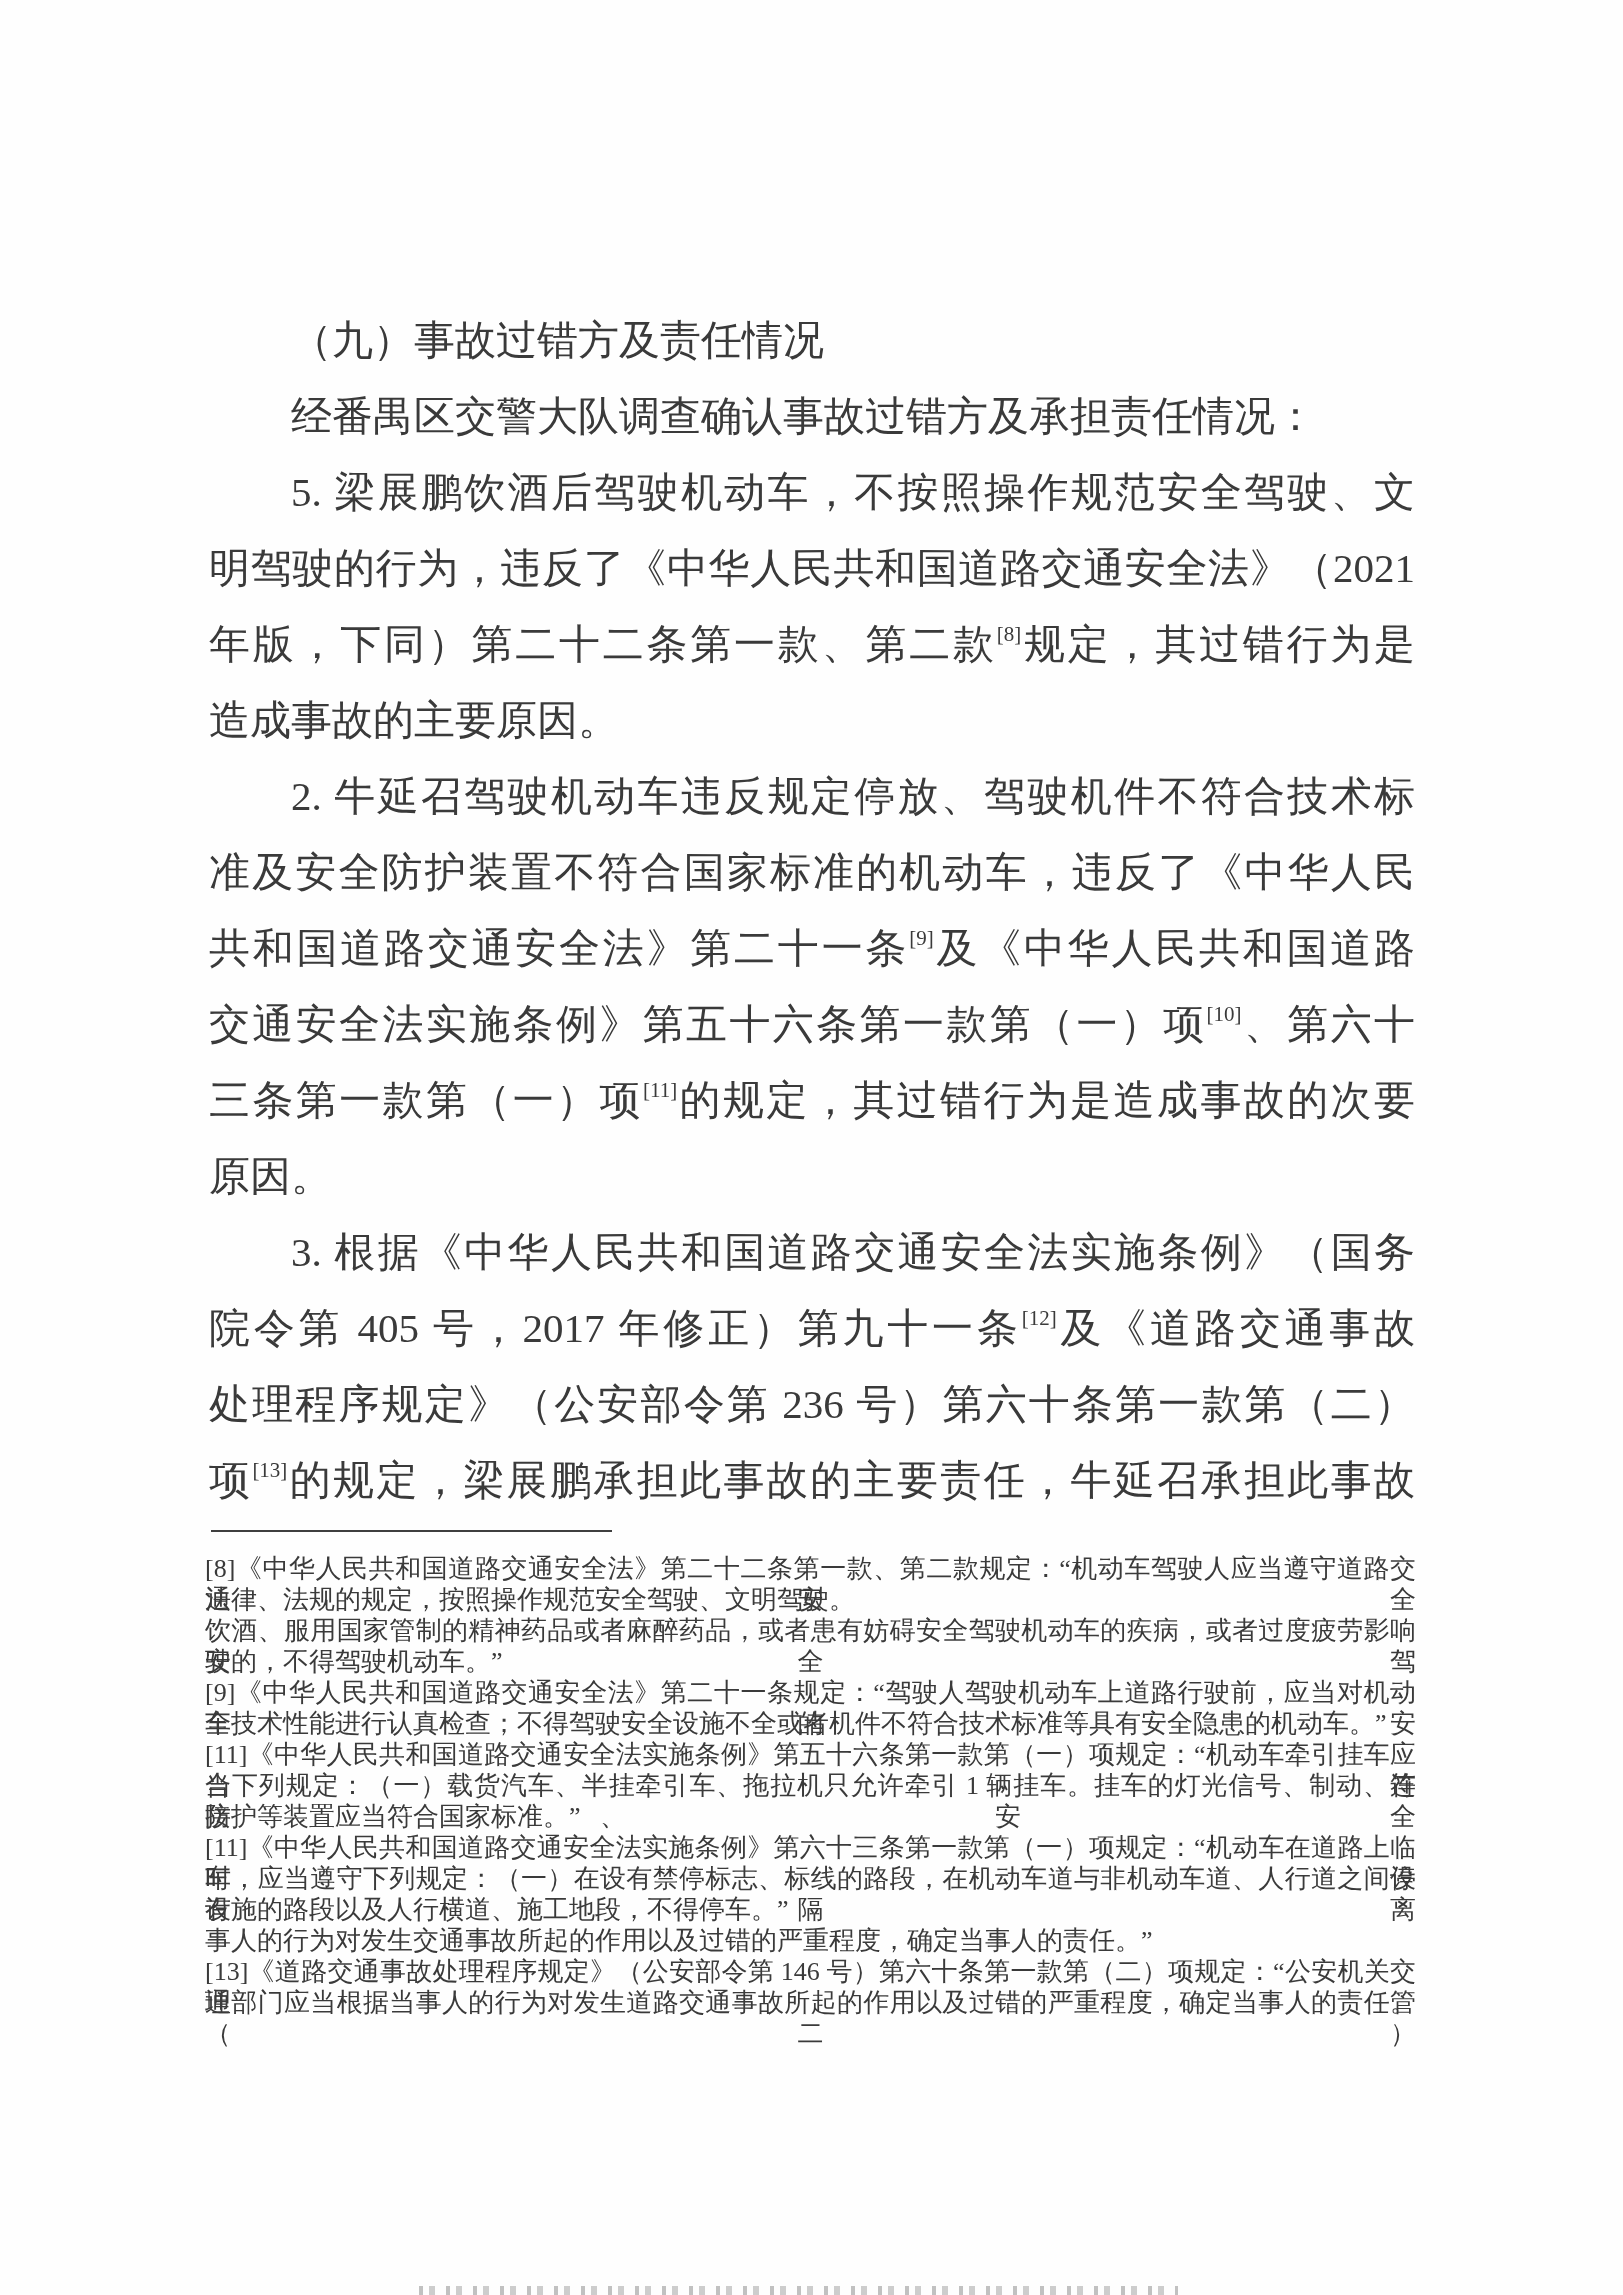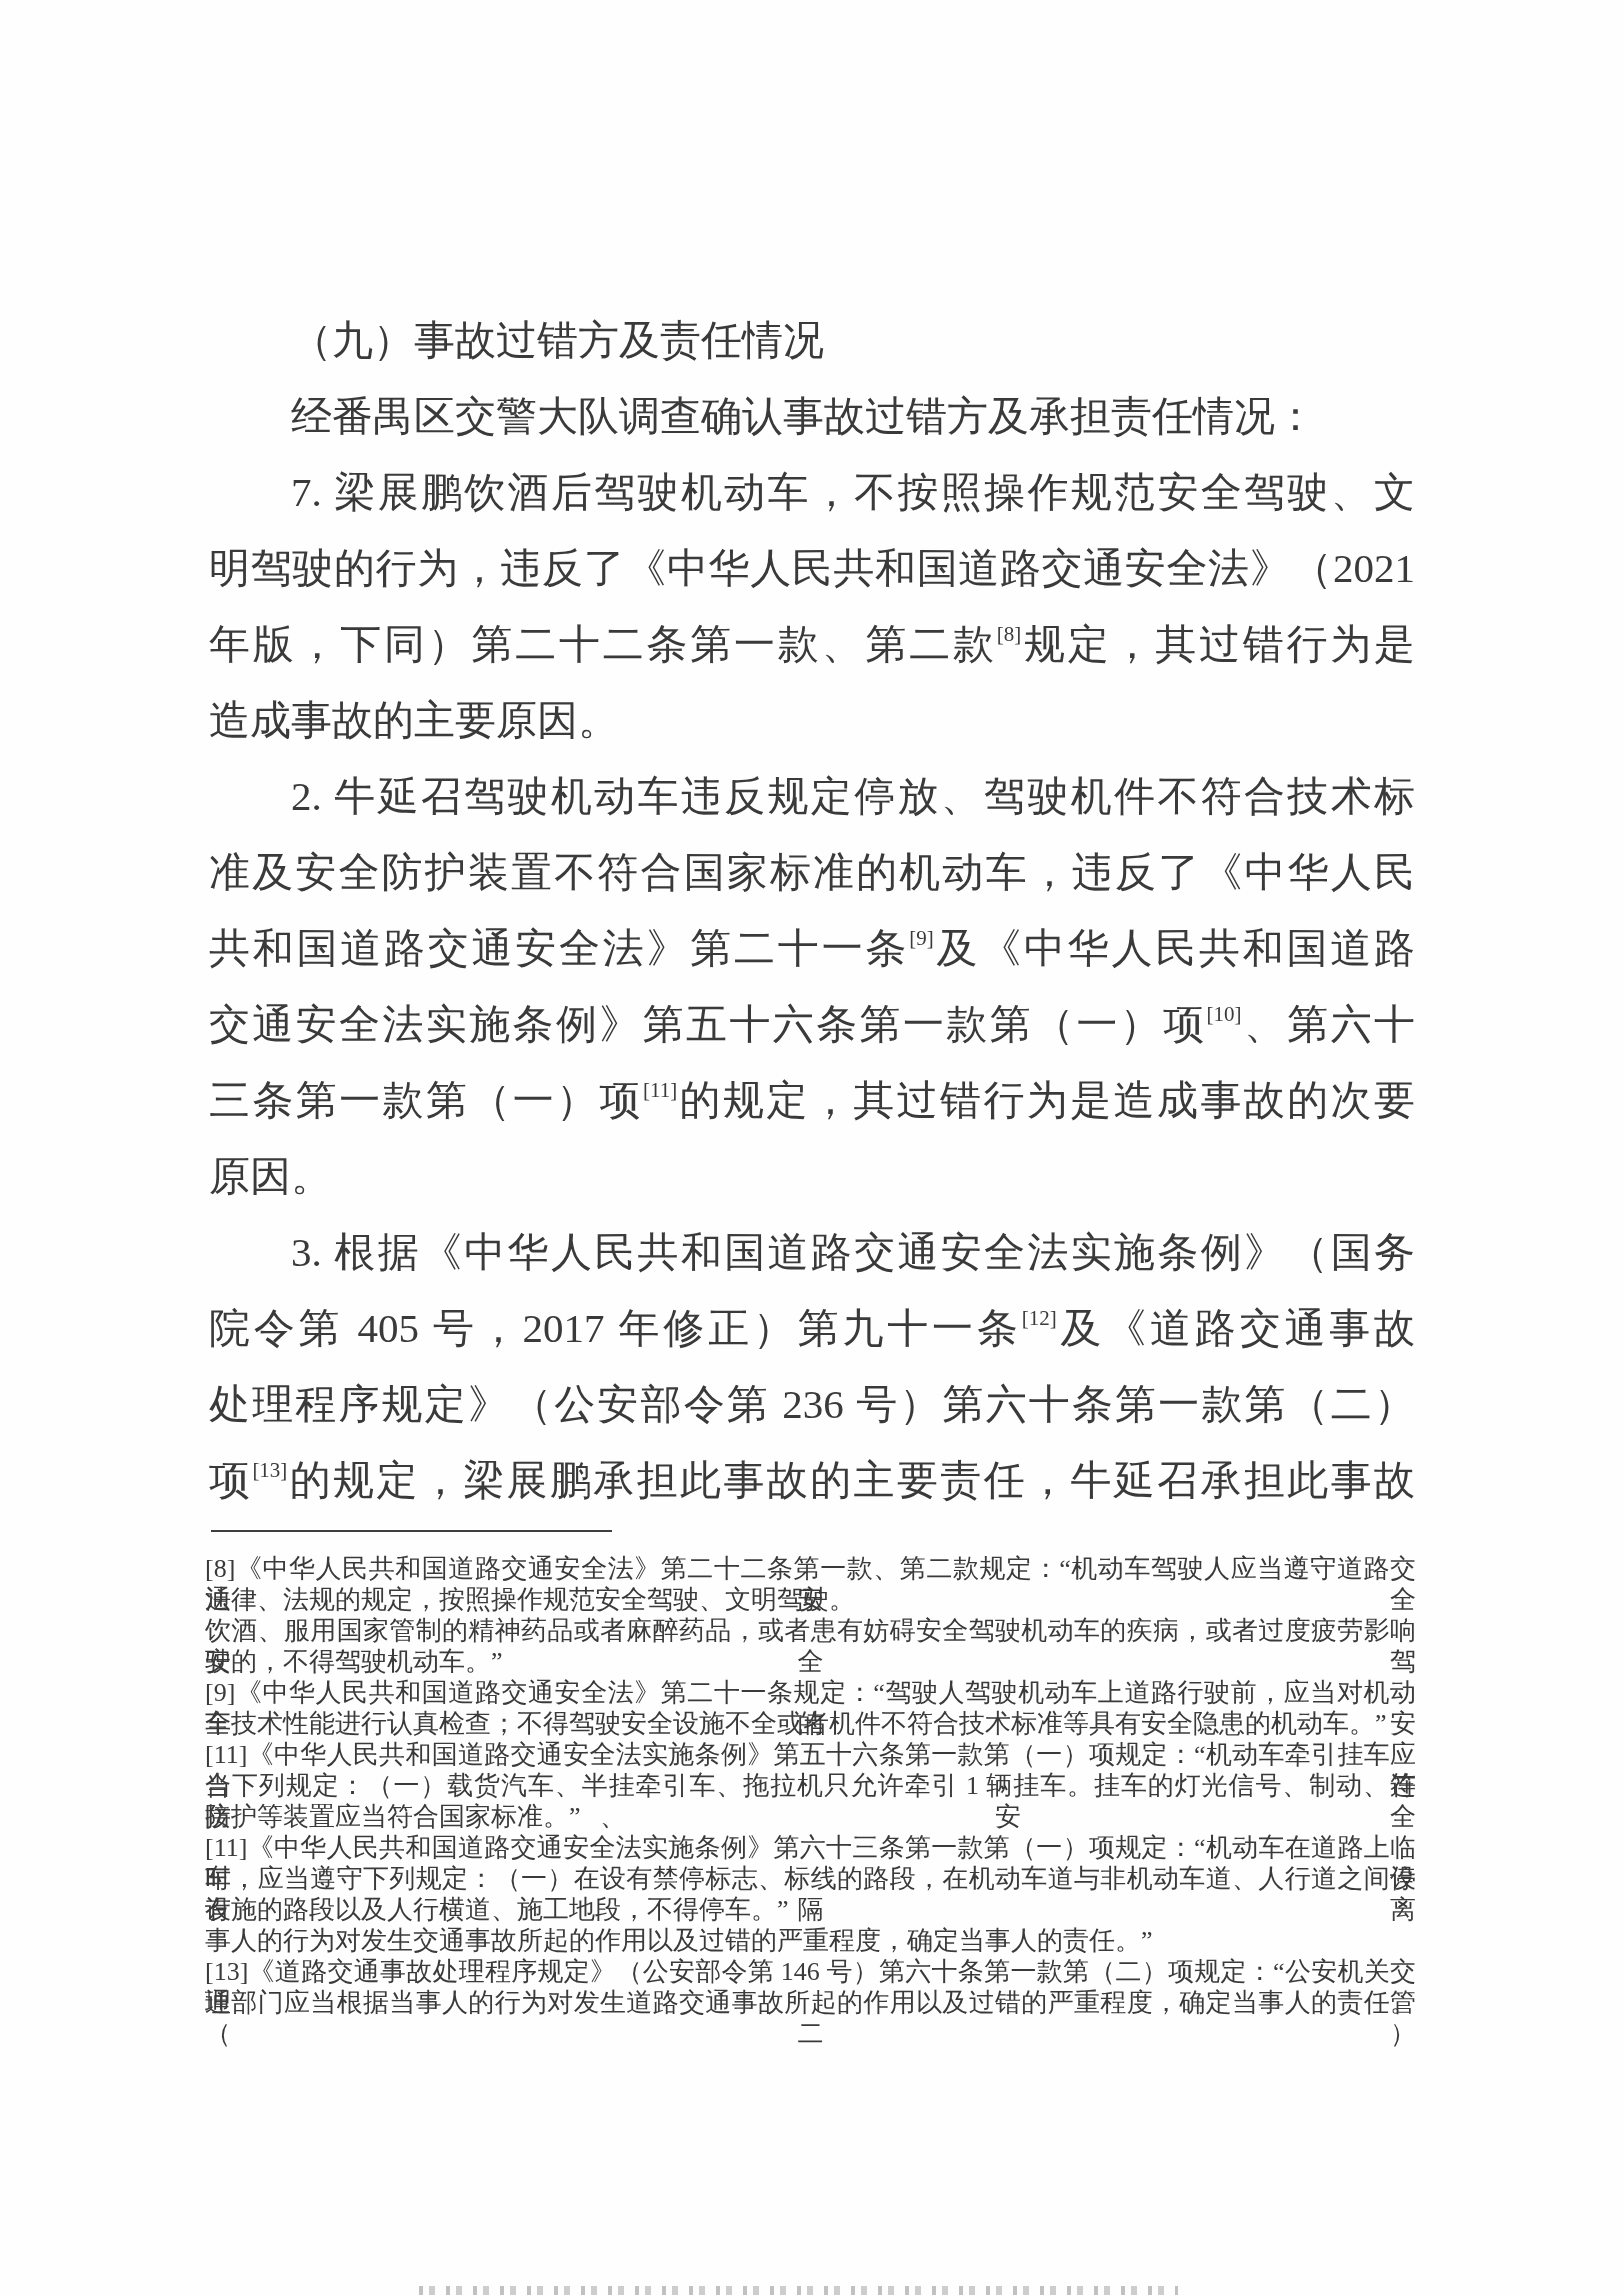--- a/index.html
+++ b/index.html
@@ -76,21 +76,21 @@
     opacity: 0.55;
   }
 </style>
 </head>
 <body>
 
 <div class="page">
   <div class="body-lines">
       <div class="bline ind">（九）事故过错方及责任情况</div>
       <div class="bline ind">经番禺区交警大队调查确认事故过错方及承担责任情况：</div>
-      <div class="bline just ind">7. 梁展鹏饮酒后驾驶机动车，不按照操作规范安全驾驶、文</div>
+      <div class="bline just ind">5. 梁展鹏饮酒后驾驶机动车，不按照操作规范安全驾驶、文</div>
       <div class="bline just">明驾驶的行为，违反了《中华人民共和国道路交通安全法》（2021</div>
       <div class="bline just">年版，下同）第二十二条第一款、第二款<sup>[8]</sup>规定，其过错行为是</div>
       <div class="bline">造成事故的主要原因。</div>
       <div class="bline just ind">2. 牛延召驾驶机动车违反规定停放、驾驶机件不符合技术标</div>
       <div class="bline just">准及安全防护装置不符合国家标准的机动车，违反了《中华人民</div>
       <div class="bline just">共和国道路交通安全法》第二十一条<sup>[9]</sup>及《中华人民共和国道路</div>
       <div class="bline just">交通安全法实施条例》第五十六条第一款第（一）项<sup>[10]</sup>、第六十</div>
       <div class="bline just">三条第一款第（一）项<sup>[11]</sup>的规定，其过错行为是造成事故的次要</div>
       <div class="bline">原因。</div>
       <div class="bline just ind">3. 根据《中华人民共和国道路交通安全法实施条例》（国务</div>

